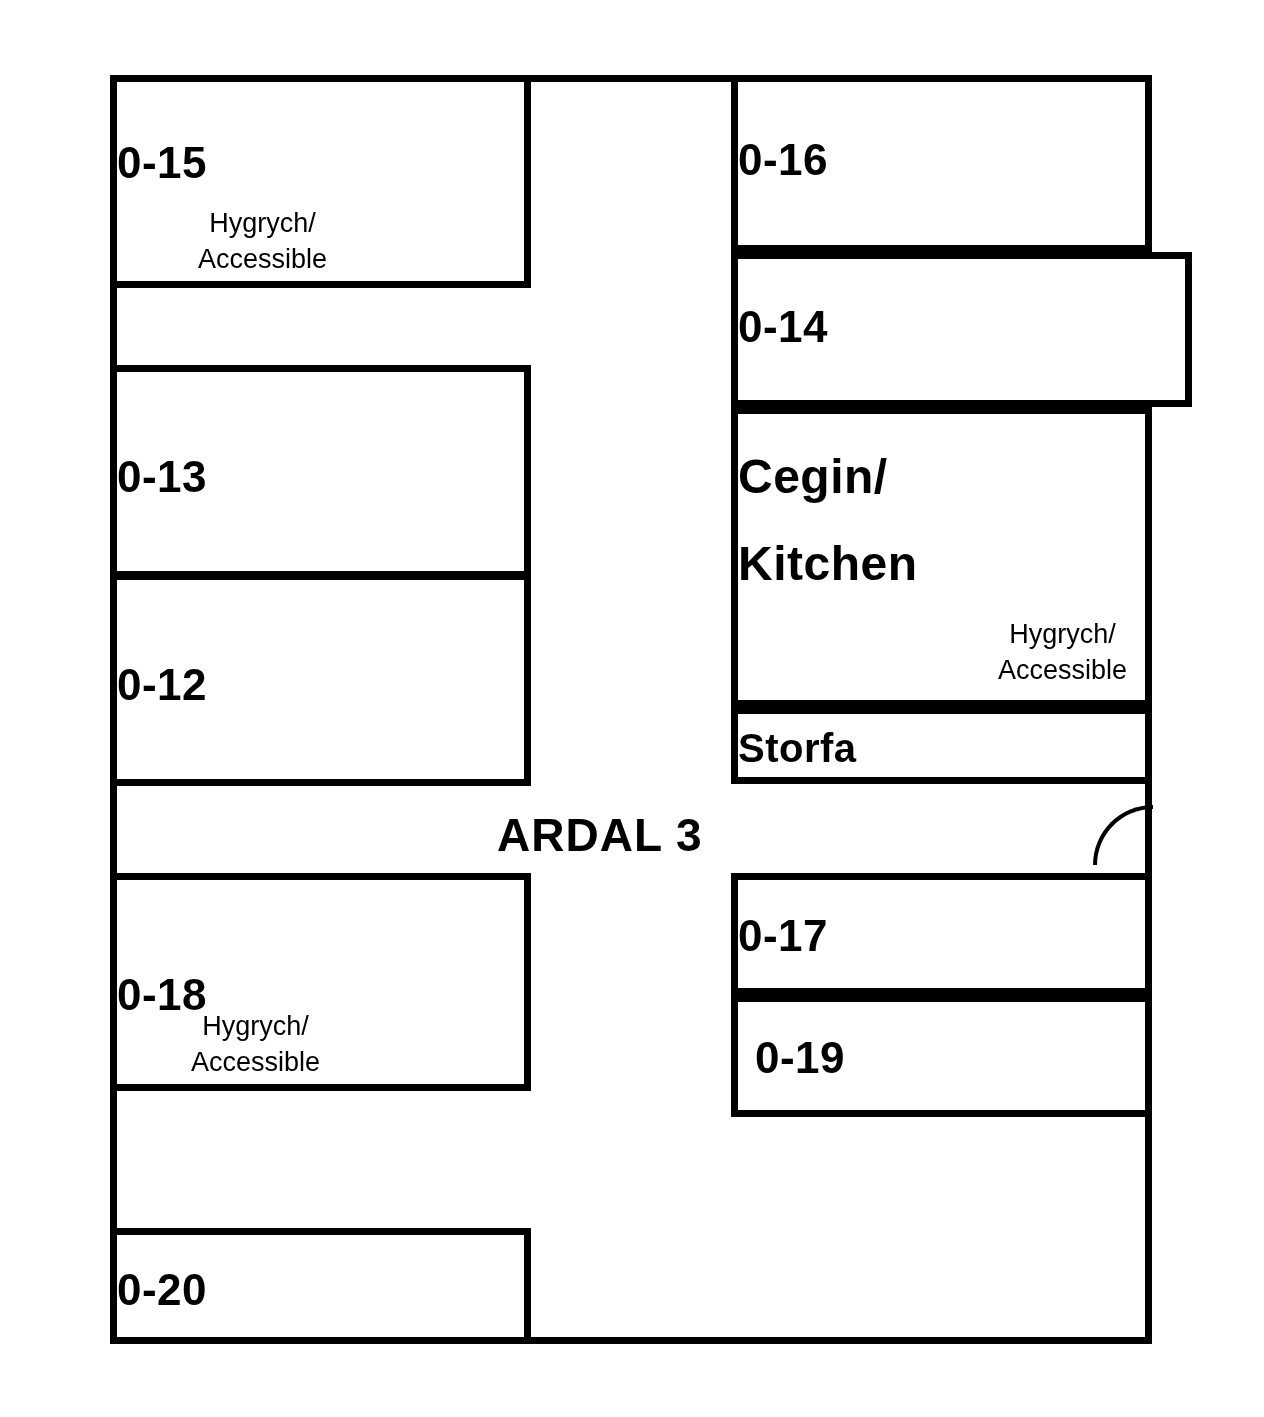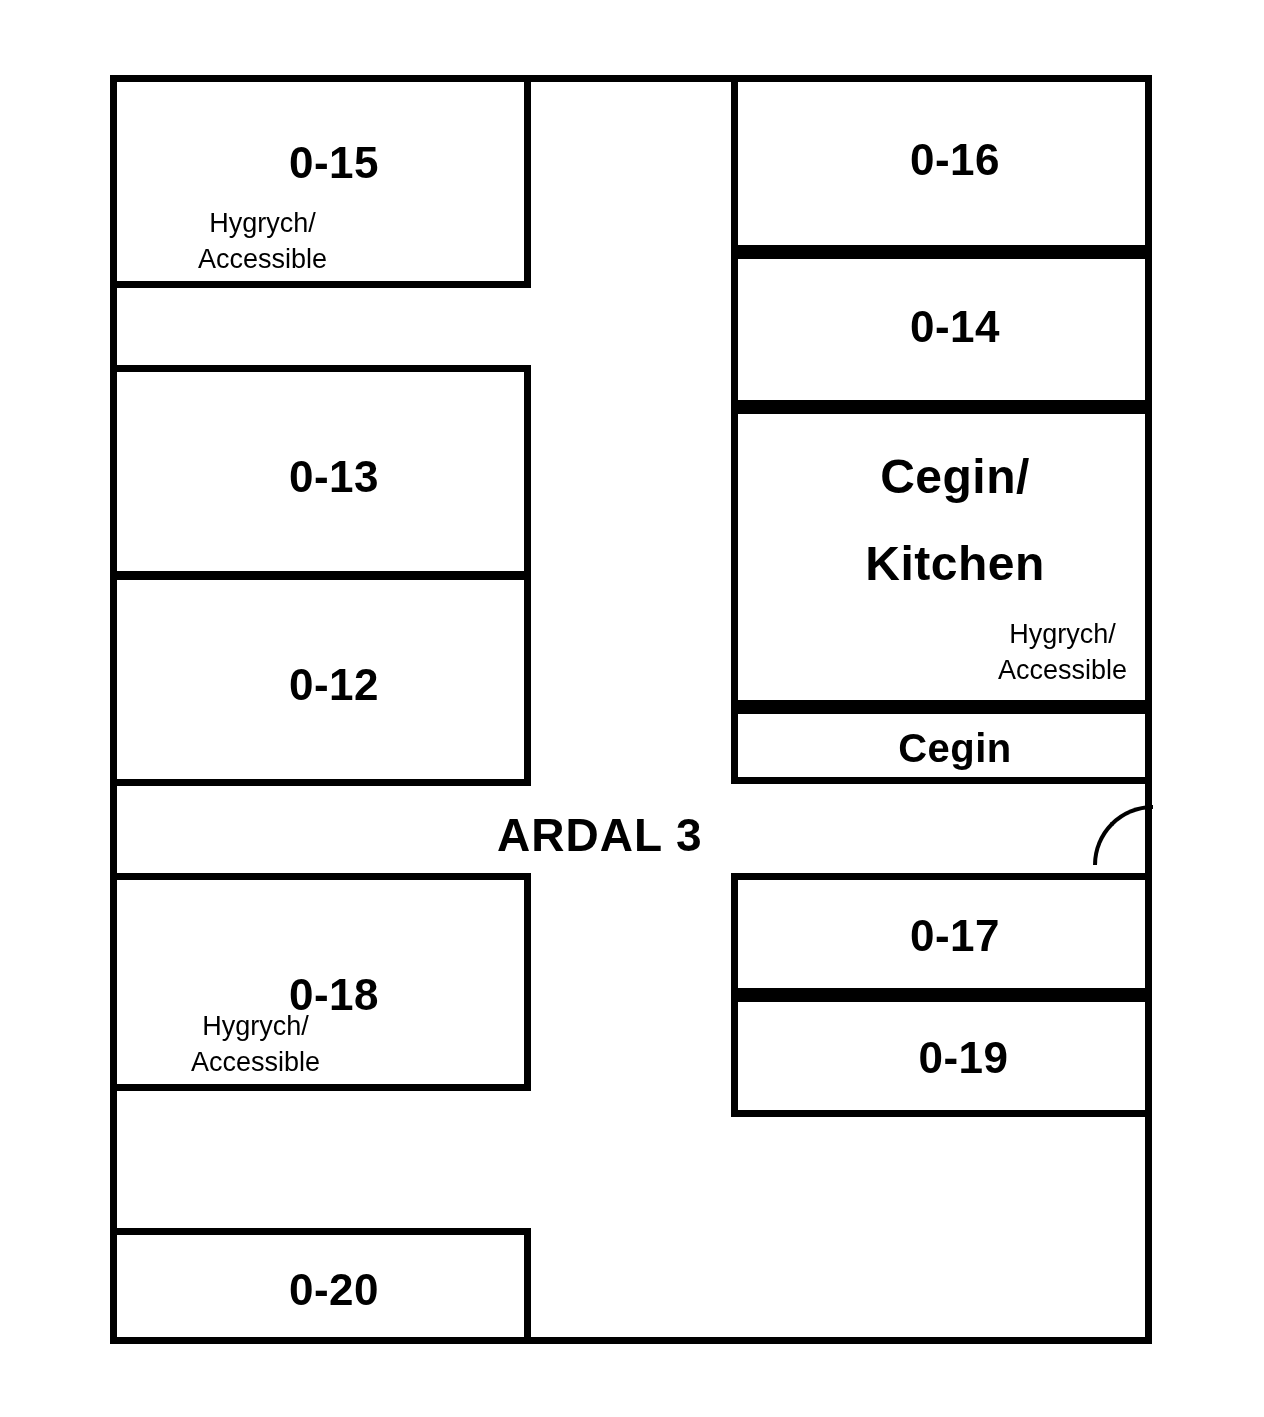--- a/index.html
+++ b/index.html
@@ -37,26 +37,25 @@
     position: absolute;
     box-sizing: border-box;
     border: 7px solid #000000;
     background: #ffffff;
   }
 
   .room-label {
     position: absolute;
     left: 0;
     right: 3px;
-    text-align: center;
+    text-align: left;
     font-weight: 700;
     font-size: 44px;
     line-height: 1.05;
     letter-spacing: 0.5px;
-    margin-left: 30px;
   }
 
   .sub-label {
     position: absolute;
     font-weight: 400;
     font-size: 27px;
     line-height: 1.35;
     text-align: center;
     white-space: pre-line;
   }
@@ -107,33 +106,33 @@
 Accessible</div>
 
   <div class="room" style="left:110px; top:1228px; width:421px; height:116px;padding-left:12px;">
     <div class="room-label" style="top:32px;">0-20</div>
   </div>
 
   <div class="room" style="left:731px; top:75px; width:421px; height:177px;">
     <div class="room-label" style="top:55px;">0-16</div>
   </div>
 
-  <div class="room" style="left:731px; top:252px; width:421px; height:155px;">
+  <div class="room" style="left:731px; top:252px; width:461px; height:155px;">
     <div class="room-label" style="top:45px;">0-14</div>
   </div>
 
   <div class="room" style="left:731px; top:407px; width:421px; height:300px;">
     <div class="room-label" style="top:38px; font-size:48px;">Cegin/</div>
     <div class="room-label" style="top:125px; font-size:48px;">Kitchen</div>
   </div>
   <div class="sub-label" style="left:975px; top:616px; width:175px;">Hygrych/
 Accessible</div>
 
   <div class="room" style="left:731px; top:707px; width:421px; height:77px;">
-    <div class="room-label" style="top:13px; font-size:40px;">Cegin</div>
+    <div class="room-label" style="top:13px; font-size:40px;">Storfa</div>
   </div>
 
   <div class="room" style="left:731px; top:873px; width:421px; height:122px;">
     <div class="room-label" style="top:33px;">0-17</div>
   </div>
 
   <div class="room" style="left:731px; top:995px; width:421px; height:122px;">
     <div class="room-label" style="top:33px;padding-left:17px;">0-19</div>
   </div>
 

